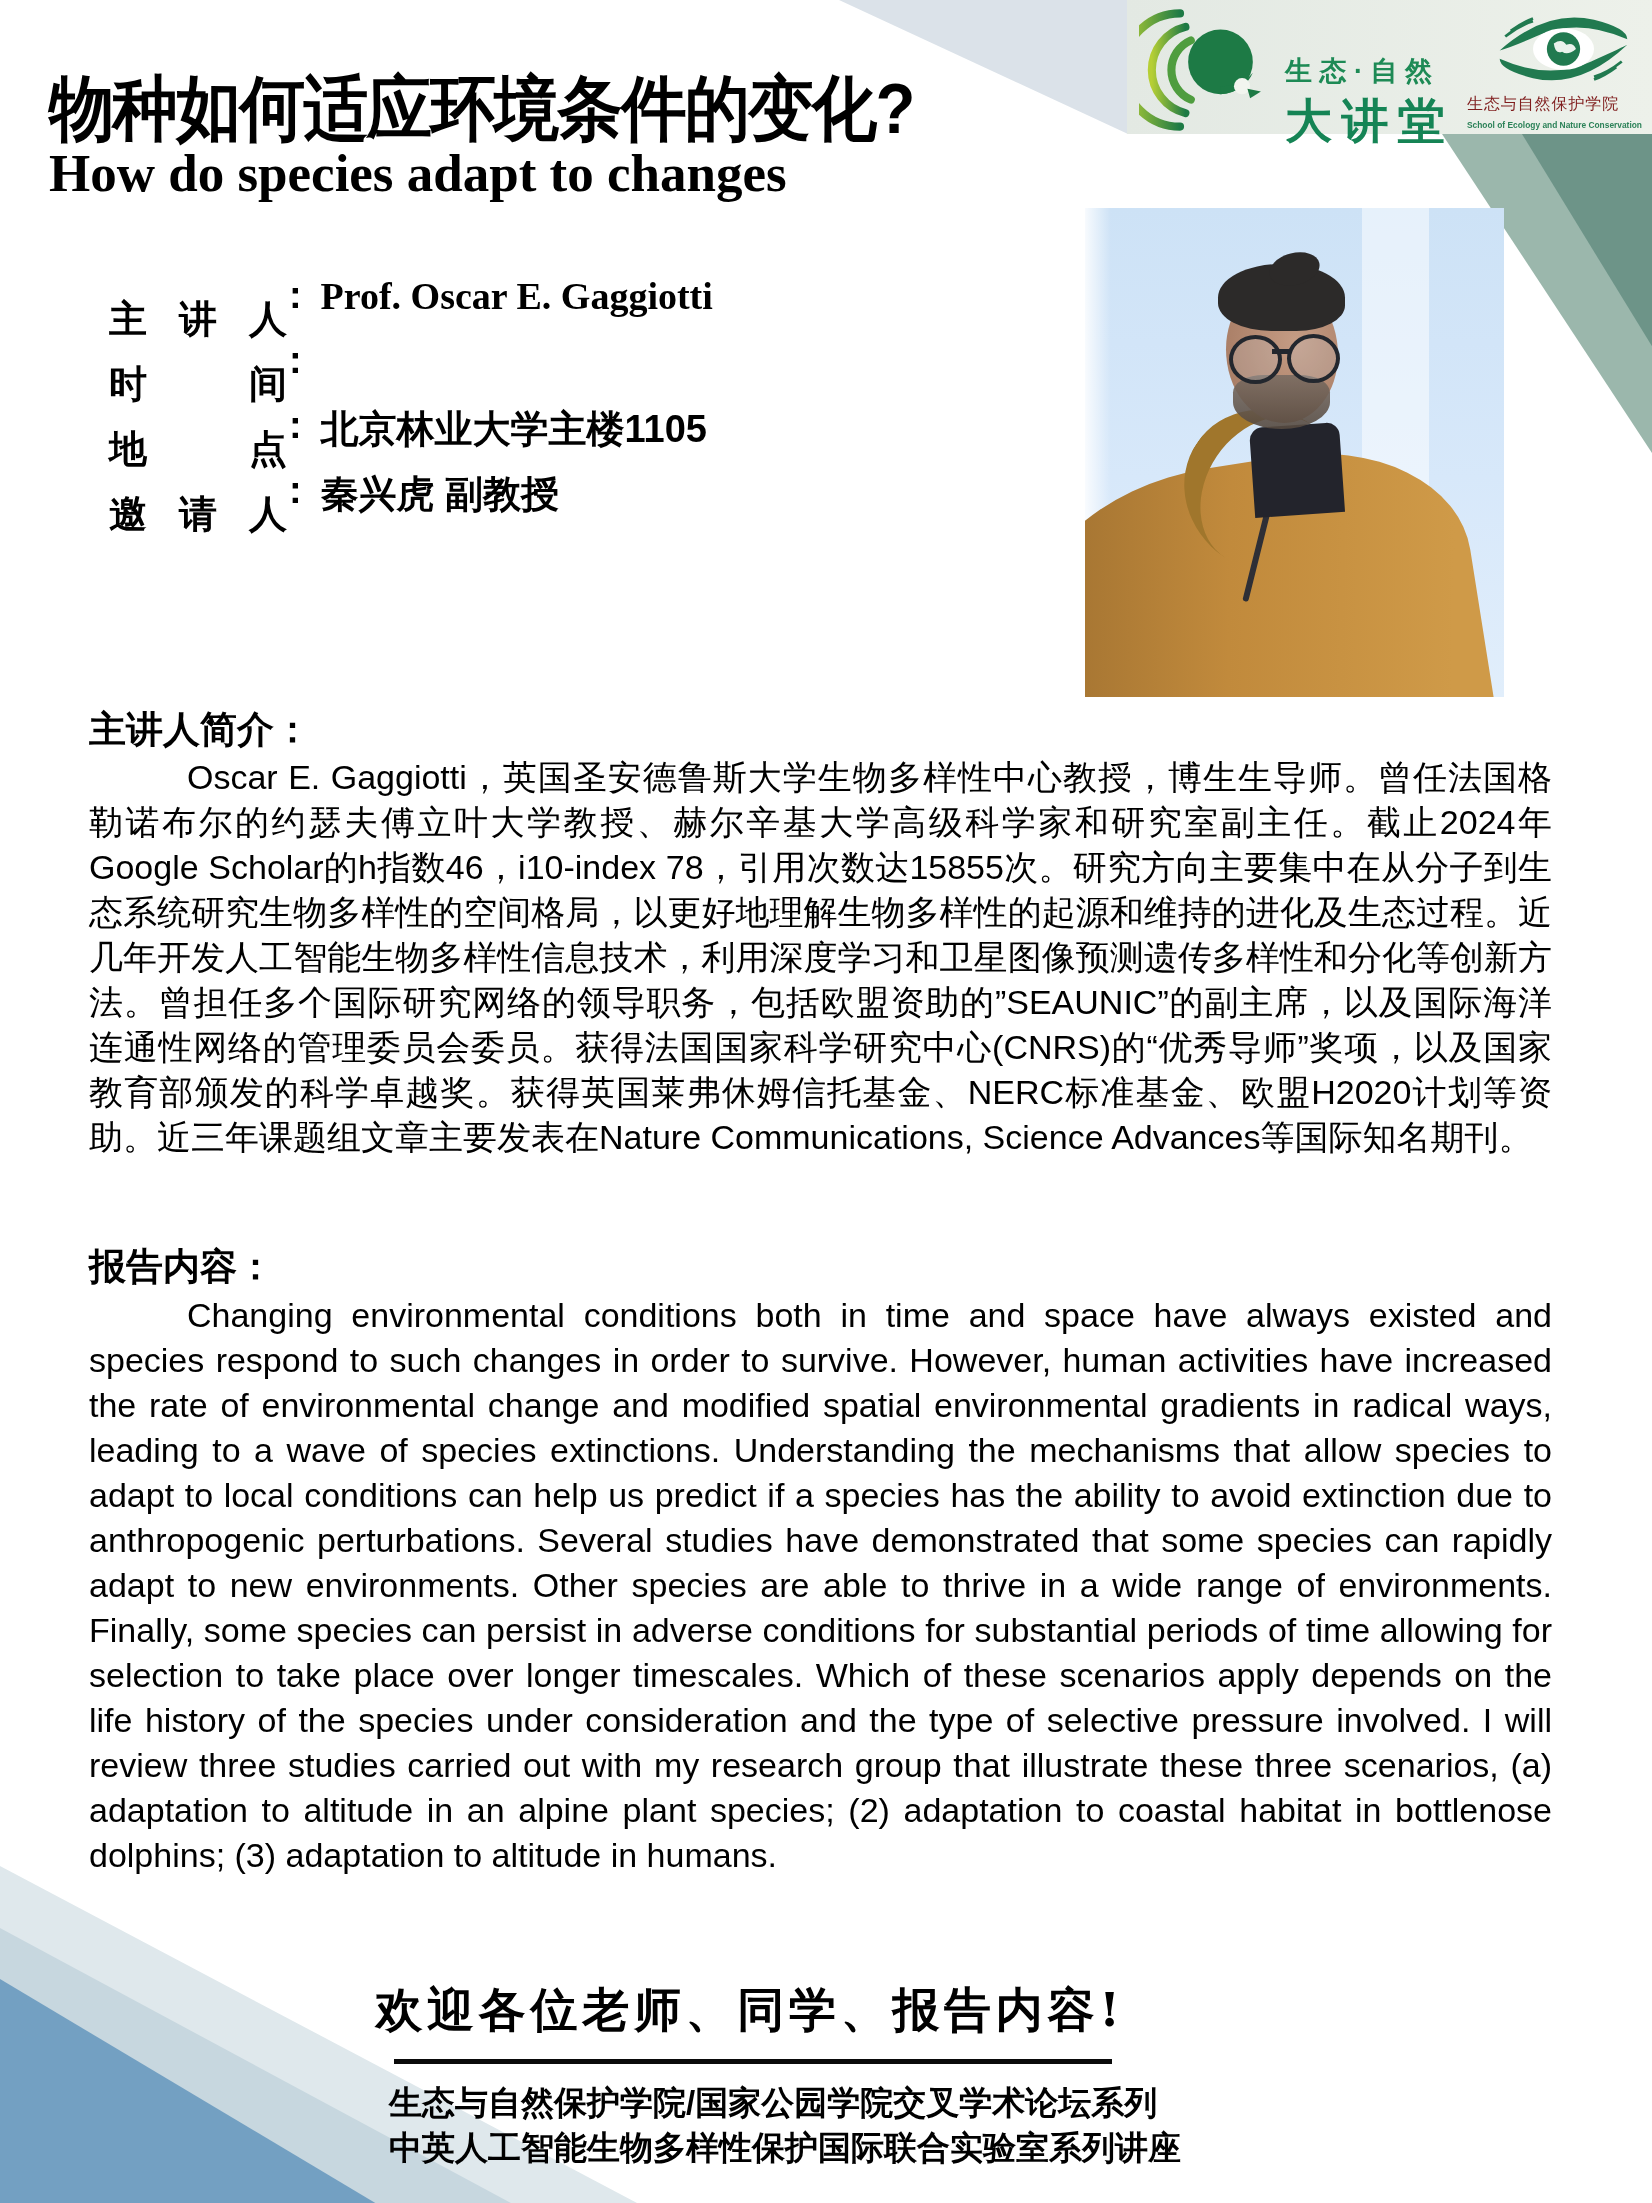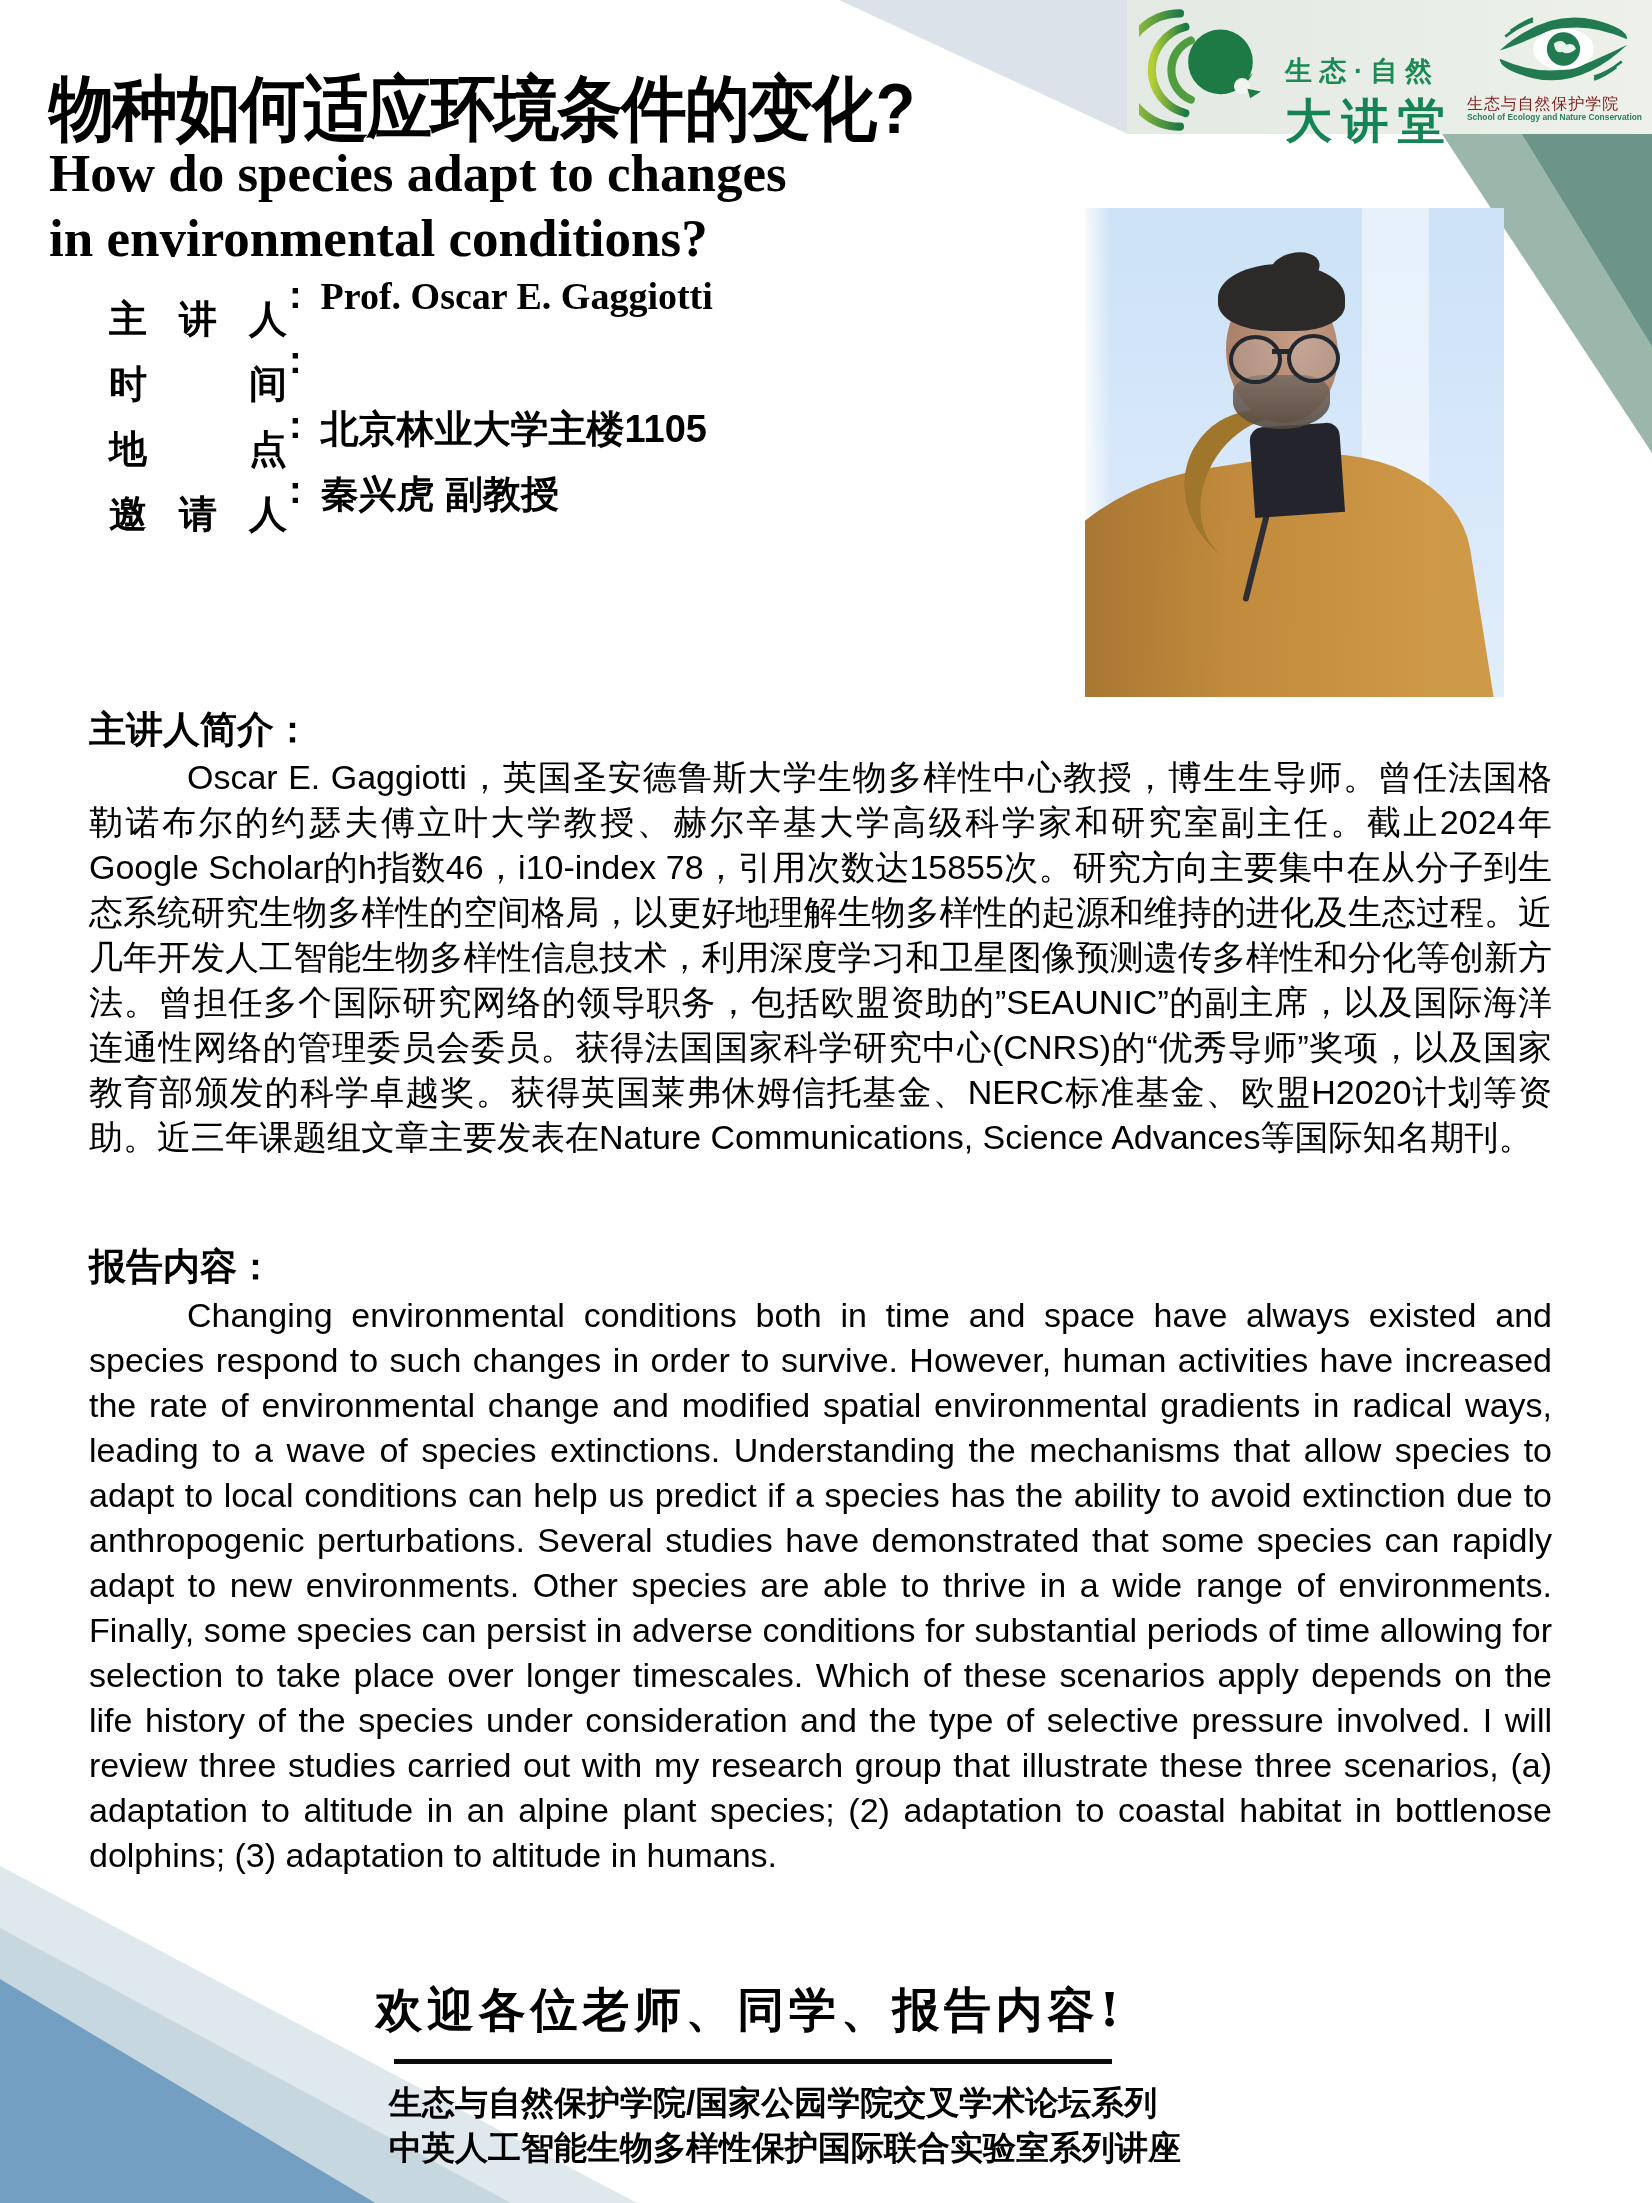--- a/index.html
+++ b/index.html
@@ -24,21 +24,21 @@
   .tri-blue{position:absolute;left:0;top:1979px;width:377px;height:225px;
     background:#73a0c2;clip-path:polygon(0 0,0 100%,100% 100%);}
   
   .logo1{position:absolute;left:1139px;top:7.5px;width:136px;height:124px;}
   .logo1-text{position:absolute;left:1285px;top:20.6px;width:187px;}
   .logo1-line1{font-size:27px;font-weight:700;color:#1d8a55;letter-spacing:7.5px;margin-top:32px;}
   .logo1-line2{font-size:47px;font-weight:900;color:#158455;letter-spacing:9.4px;margin-top:1.9px;}
   .logo2{position:absolute;left:1493px;top:5.6px;width:141px;height:86px;}
   .logo2-zh{position:absolute;left:1467px;top:94px;width:184px;font-size:16px;
     font-weight:400;color:#7f1d1d;letter-spacing:0.9px;}
-  .logo2-en{position:absolute;left:1467px;top:112px;width:184px;font-size:8.4px;
+  .logo2-en{position:absolute;left:1467px;top:120px;width:184px;font-size:8.4px;
     color:#2c8258;font-weight:700;}
   
   .title-zh{position:absolute;left:49px;top:62px;font-size:71px;font-weight:900;
     letter-spacing:-1.9px;transform:scaleX(.92);transform-origin:left top;white-space:nowrap;}
   .title-en{position:absolute;left:49px;top:141px;width:768px;
     font-family:"Liberation Serif","DejaVu Serif",serif;font-weight:700;
     font-size:53px;line-height:65px;}
   
   .info{position:absolute;left:109px;top:274px;width:937px;}
   .info-row{height:65px;display:flex;align-items:flex-start;font-weight:900;font-size:38px;}
@@ -135,21 +135,20 @@
       <path d="M8,22 q10,-8 20,-11 M12,18 q8,-6 16,-9" stroke="#217a50" stroke-width="2" fill="none"></path>
       <path d="M92,40 q-10,8 -20,11 M88,44 q-8,6 -16,9" stroke="#217a50" stroke-width="2" fill="none"></path>
     </svg>
   </div>
   <div class="logo2-zh">生态与自然保护学院</div>
   <div class="logo2-en">School of Ecology and Nature Conservation</div>
 
   <div class="title-zh">物种如何适应环境条件的变化?</div>
   <div class="title-en">
     <div>How do species adapt to changes</div>
-    <div>in environmental conditions?</div>
   </div>
 
   <div class="info">
     <div class="info-row">
       <span class="inf-label">主讲人</span>
         <span class="inf-colon">:</span>
       <span class="inf-val serif">Prof. Oscar E. Gaggiotti</span>
     </div>
     <div class="info-row">
       <span class="inf-label">时间</span>

